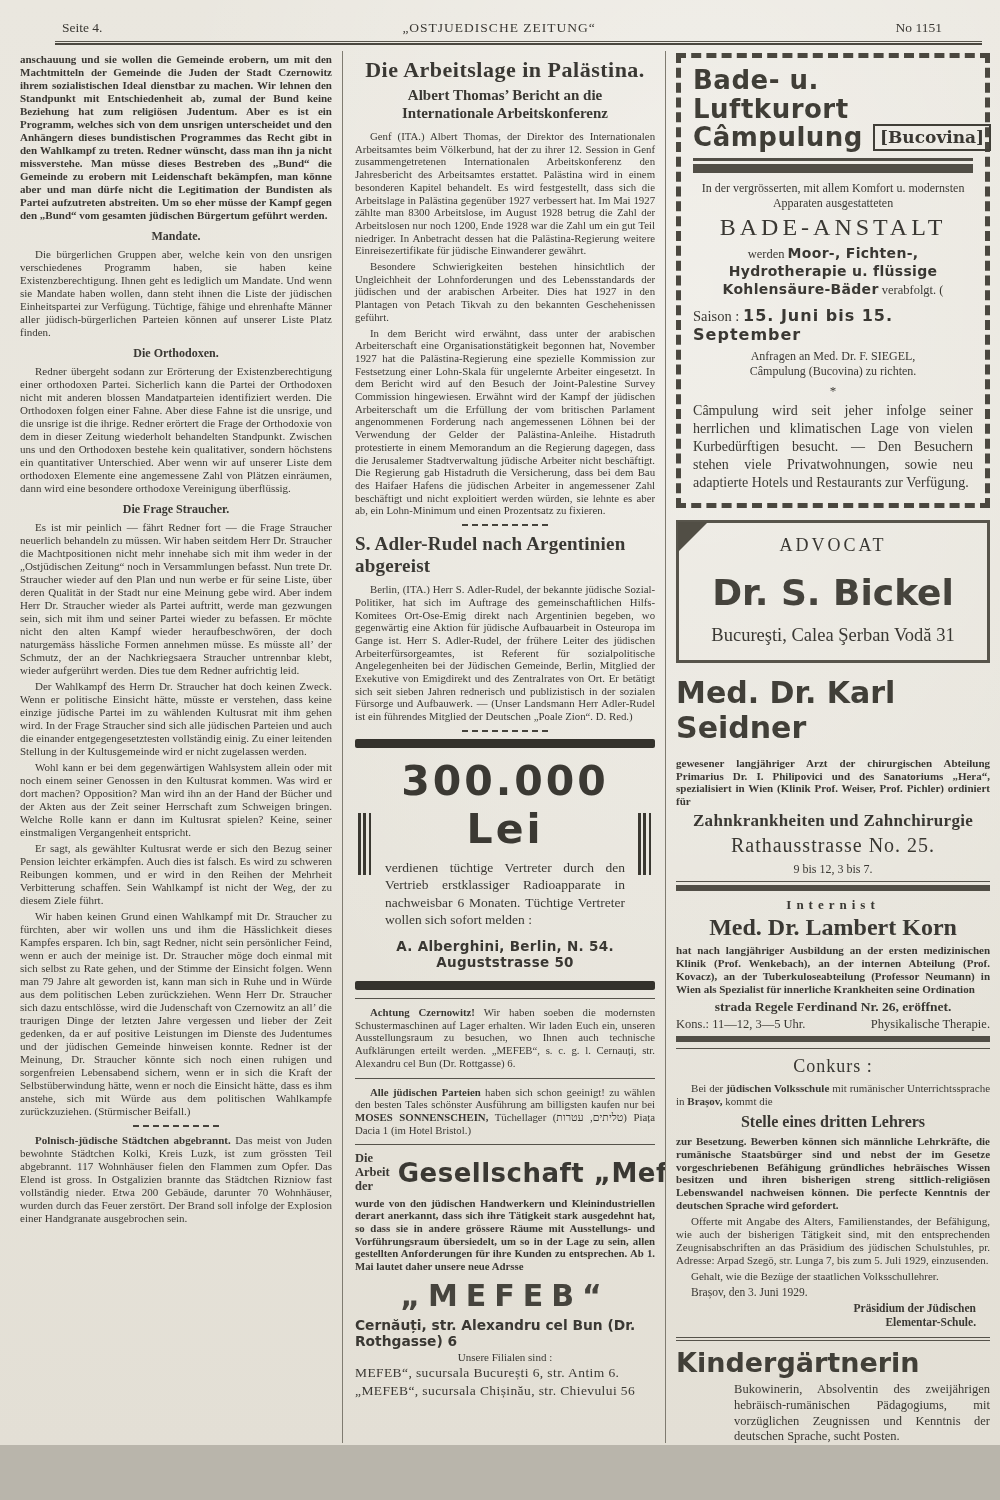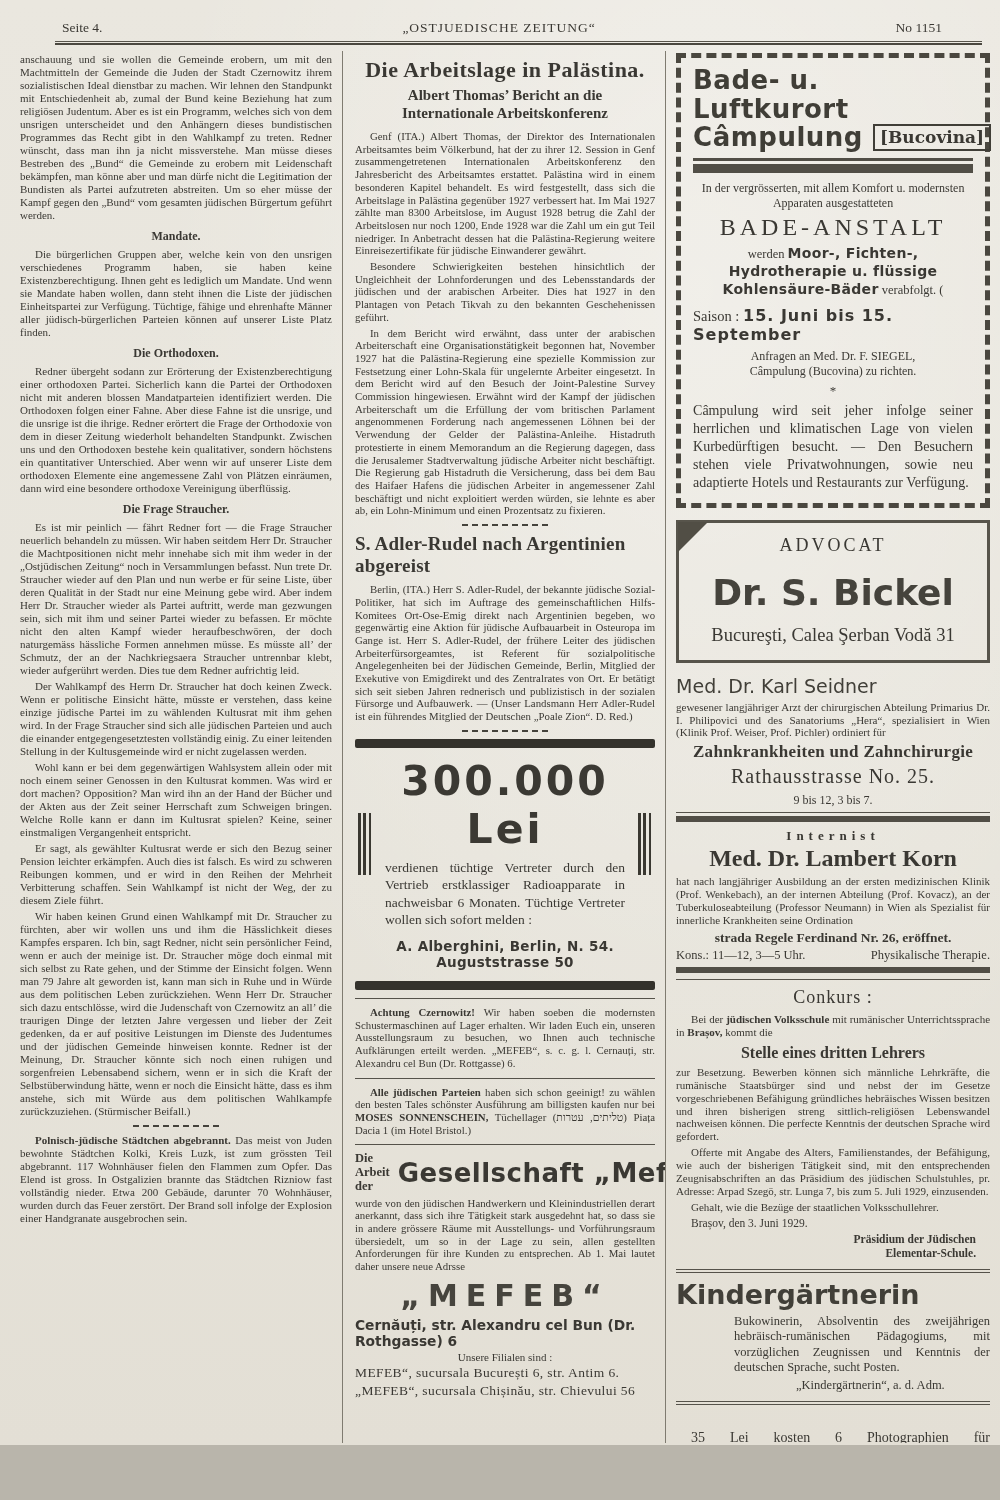--- a/index.html
+++ b/index.html
@@ -25,21 +25,21 @@
   .masthead .mh-title { letter-spacing:1px; }
   .mast-rule { margin:0 18px 0 55px; border-top:1px solid #57544b; border-bottom:2px solid #4b4840; height:4px; }
   
   .columns { display:flex; height:1398px; padding:6px 6px 0 14px; }
   .col { overflow:hidden; }
   .col-left  { width:330px; padding:2px 10px 0 6px; }
   .col-mid   { width:326px; padding:2px 10px 0 12px; border-left:1px solid #7f7b70; border-right:1px solid #7f7b70; }
   .col-right { width:330px; padding:2px 4px 0 10px; }
   
   .bp { font-size:11px; line-height:13px; text-align:justify; text-indent:15px; margin-bottom:3px; }
-  .bp.noind { text-indent:0; }
+  .bp.noind { text-indent:0;font-weight:bold; }
   .sec-head { text-align:center; font-weight:bold; font-size:12px; margin:7px 0 4px; }
   .lead-b { font-weight:bold; }
   .dash-div { width:86px; margin:7px auto 7px; border-top:2px dashed #45433c; }
   .thin-rule { border-top:1.5px solid #55524a; margin:8px 0 7px; }
   
   .art-title { font-size:22px; text-align:center; margin:4px 0 3px; letter-spacing:.5px; }
   .art-sub { font-size:15px; font-weight:bold; text-align:center; line-height:1.2; margin-bottom:8px; }
   .art-sub span { display:block; }
   .mid .bp { font-size:10.8px; line-height:12.7px; }
   .adler-title { font-size:19px; font-weight:bold; margin:4px 0 6px; letter-spacing:.2px; }
@@ -76,21 +76,21 @@
   .bade-saison b { font-family:"DejaVu Sans",sans-serif; font-size:16px; letter-spacing:1px; }
   .bade-contact { text-align:center; font-size:12px; line-height:1.3; }
   .bade-star { text-align:center; font-size:13px; margin:3px 0; }
   .bade-note { font-size:14px; line-height:1.3; text-align:justify; }
   .bickel { position:relative; border:3px solid #57544b; margin-top:12px; padding:12px 8px 14px; text-align:center; }
   .bickel-corner { position:absolute; top:-1px; left:-1px; width:0; height:0; border-top:30px solid #514e45; border-right:30px solid transparent; }
   .bickel-label { font-size:18px; letter-spacing:3px; }
   .bickel-name { font-family:"DejaVu Sans",sans-serif; font-weight:bold; font-size:36px; margin:16px 0 12px; color:#45433c; }
   .bickel-addr { font-size:18.5px; }
   .seidner { margin-top:12px; }
-  .seidner-name { font-family:"DejaVu Sans",sans-serif; font-weight:normal; font-size:19px; color:#413f38; margin-bottom:4px; }
+  .seidner-name { font-family:"DejaVu Sans",sans-serif; font-weight:bold; font-size:30px; color:#413f38; margin-bottom:12px; }
   .right .bp { font-size:11px; line-height:12.9px; }
   .seidner-spec { font-weight:bold; font-size:17px; text-align:center; margin:3px 0; letter-spacing:.3px; }
   .seidner-addr { font-size:20px; text-align:center; letter-spacing:1px; }
   .seidner-hours { font-size:12px; text-align:center; margin:5px 0 4px; }
   .gray-bar { height:6px; background:#514e46; margin:3px 0 6px; }
   .korn-label { text-align:center; font-weight:bold; font-size:13px; letter-spacing:5px; margin:2px 0 1px; }
   .korn-name { font-weight:bold; font-size:24px; text-align:center; margin-bottom:3px; }
   .korn-addr { font-weight:bold; font-size:13.5px; text-align:center; margin:2px 0; }
   .korn-hours { display:flex; justify-content:space-between; font-size:12.5px; margin:2px 0 4px; }
   .conkurs-title { font-size:18px; text-align:center; margin:7px 0 5px; letter-spacing:1px; }

